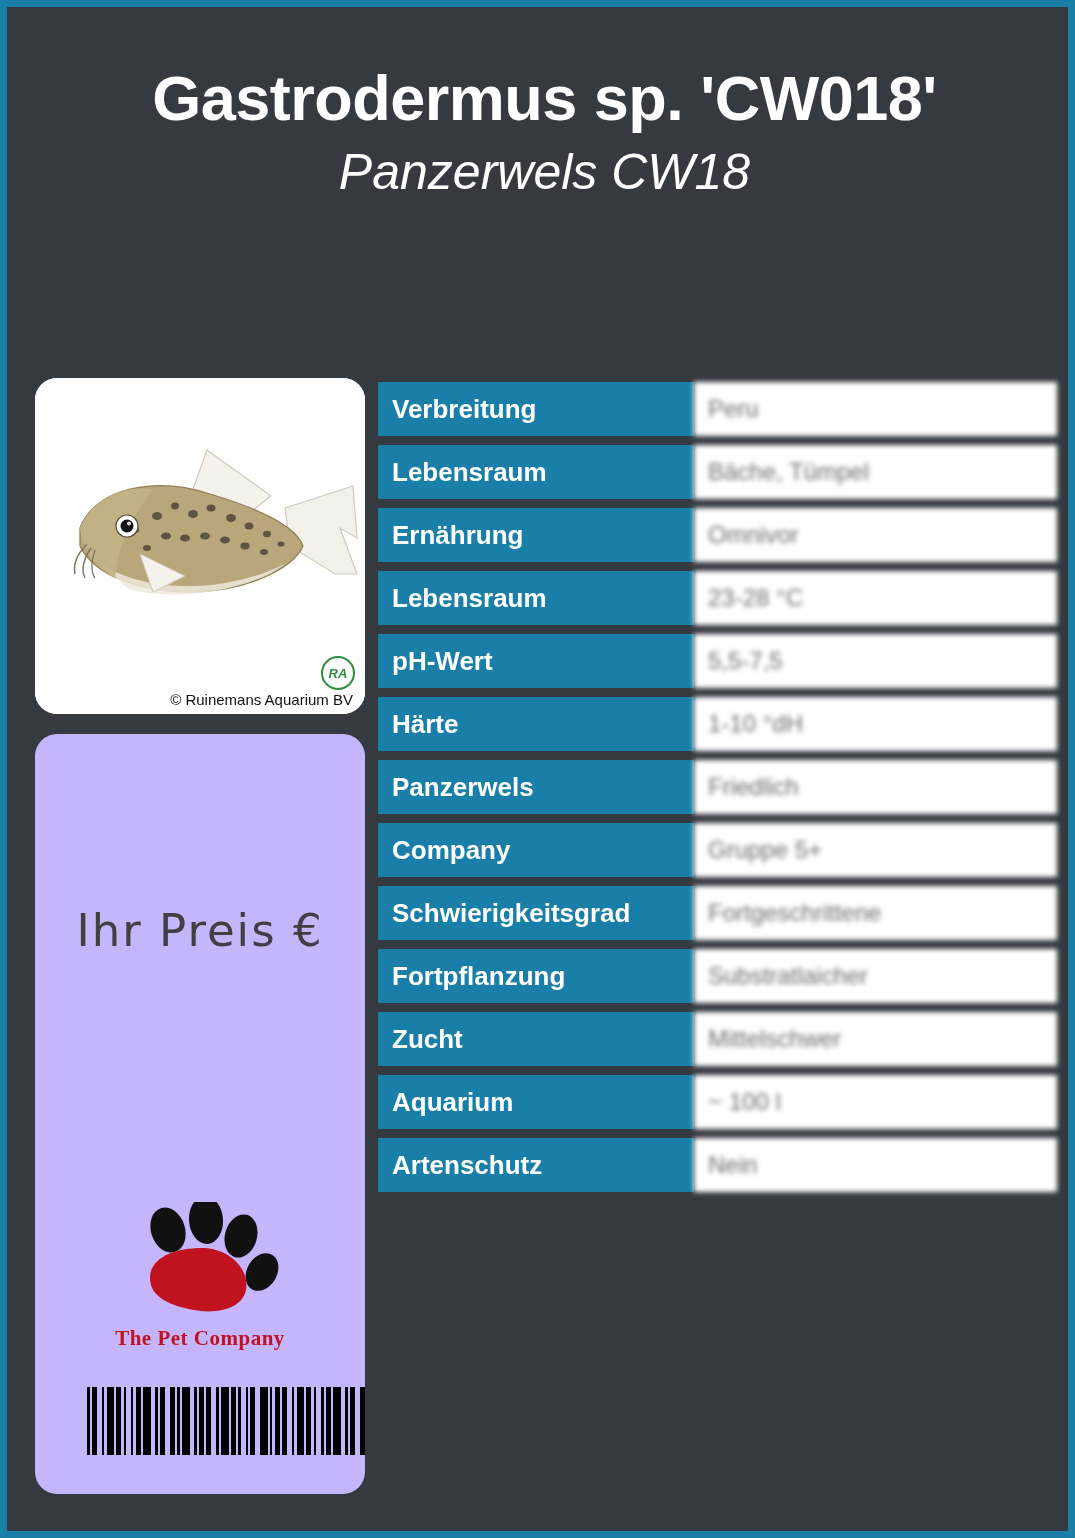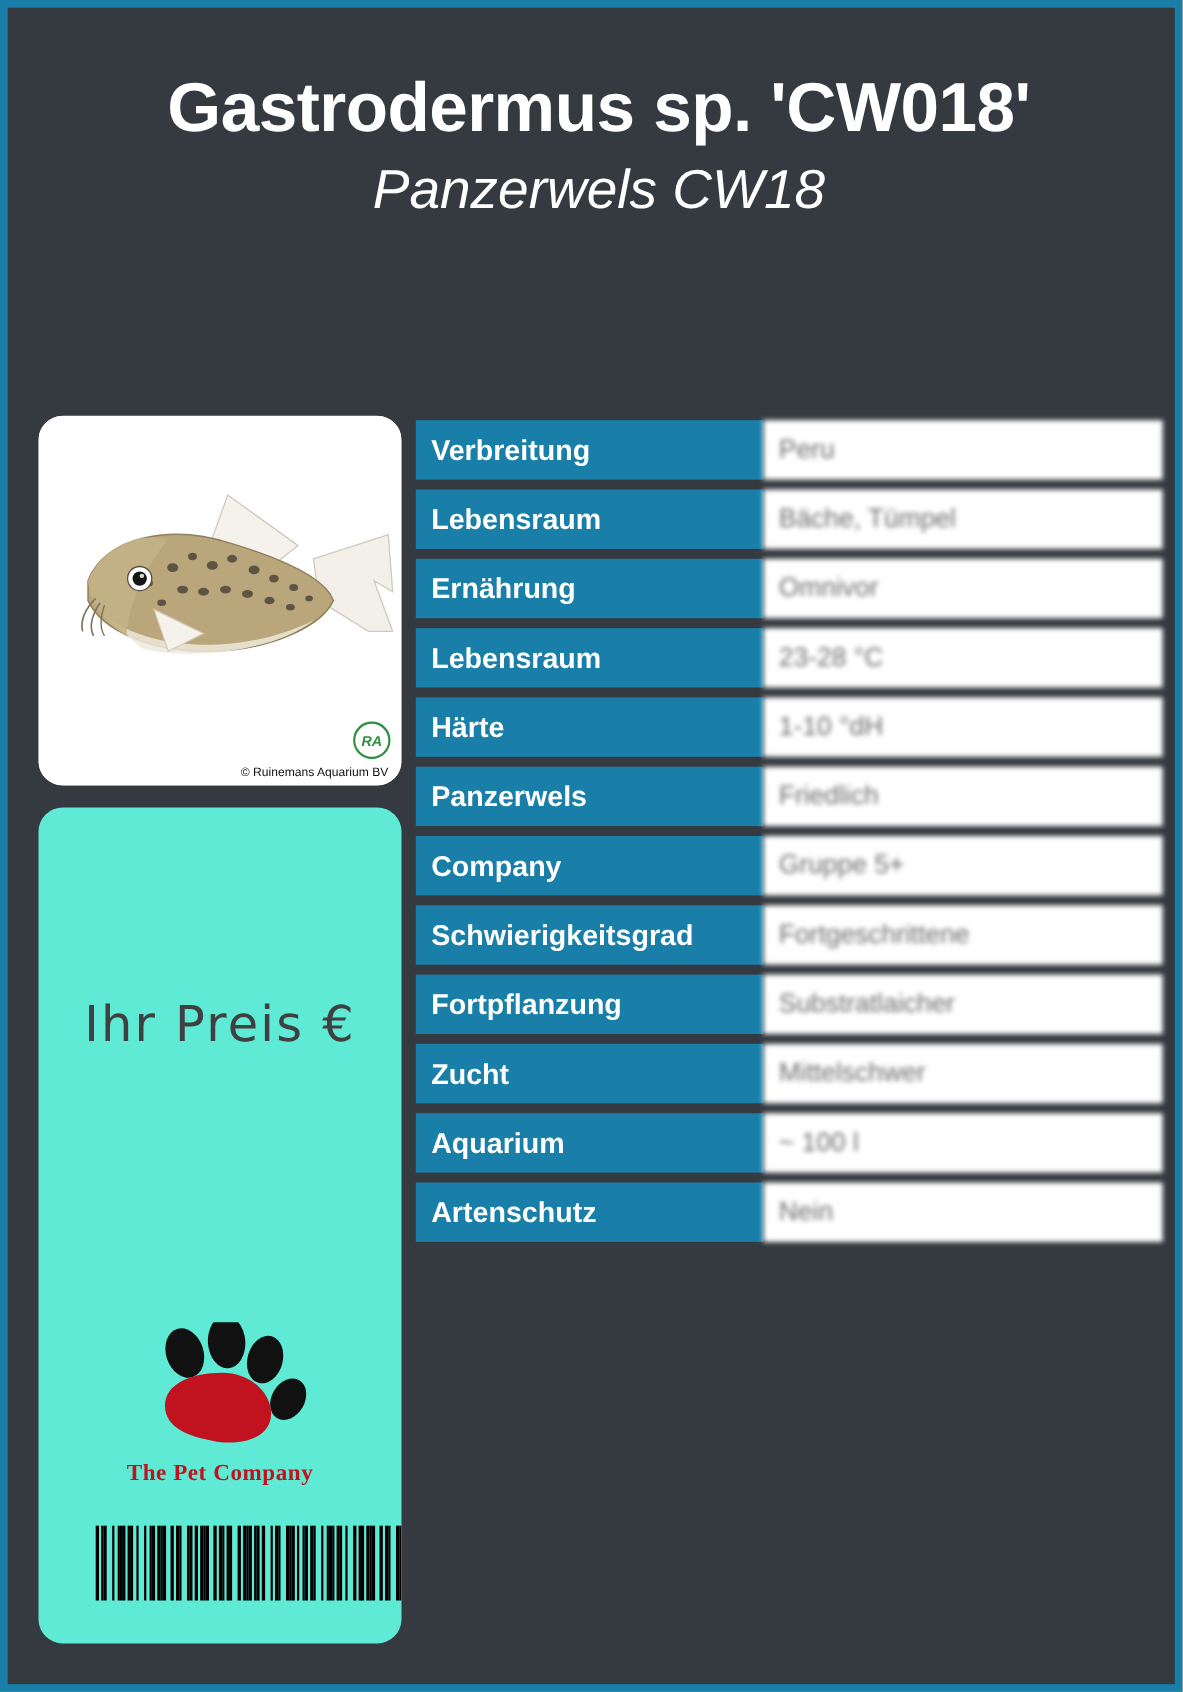--- a/index.html
+++ b/index.html
@@ -65,21 +65,21 @@
   }
   #fish-wrap {
     position: absolute;
     left: 0; top: 0;
     width: 330px; height: 336px;
   }
   #photo-credit {
     position: absolute;
     right: 12px;
     bottom: 6px;
-    font-size: 11px;
+    font-size: 15px;
     color: #111;
     font-family: "Liberation Sans", sans-serif;
     white-space: nowrap;
   }
   #logo-badge {
     position: absolute;
     right: 10px;
     bottom: 24px;
     width: 34px;
     height: 34px;
@@ -94,21 +94,21 @@
     color: #2f8f3f;
     font-style: italic;
   }
 
   #price-card {
     position: absolute;
     left: 28px;
     top: 727px;
     width: 330px;
     height: 760px;
-    background: #5eead4;
+    background: #c4b5fd;
     border-radius: 22px;
     overflow: hidden;
   }
   #price-text {
     position: absolute;
     top: 170px;
     left: 0;
     width: 330px;
     text-align: center;
     font-size: 45px;
@@ -340,20 +340,24 @@
       </div>
       <div class="spec-row">
         <div class="spec-label">Ernährung</div>
         <div class="spec-value">Omnivor</div>
       </div>
       <div class="spec-row">
         <div class="spec-label">Lebensraum</div>
         <div class="spec-value">23-28 °C</div>
       </div>
       <div class="spec-row">
+        <div class="spec-label">pH-Wert</div>
+        <div class="spec-value">5,5-7,5</div>
+      </div>
+      <div class="spec-row">
         <div class="spec-label">Härte</div>
         <div class="spec-value">1-10 °dH</div>
       </div>
       <div class="spec-row">
         <div class="spec-label">Panzerwels</div>
         <div class="spec-value">Friedlich</div>
       </div>
       <div class="spec-row">
         <div class="spec-label">Company</div>
         <div class="spec-value">Gruppe 5+</div>

